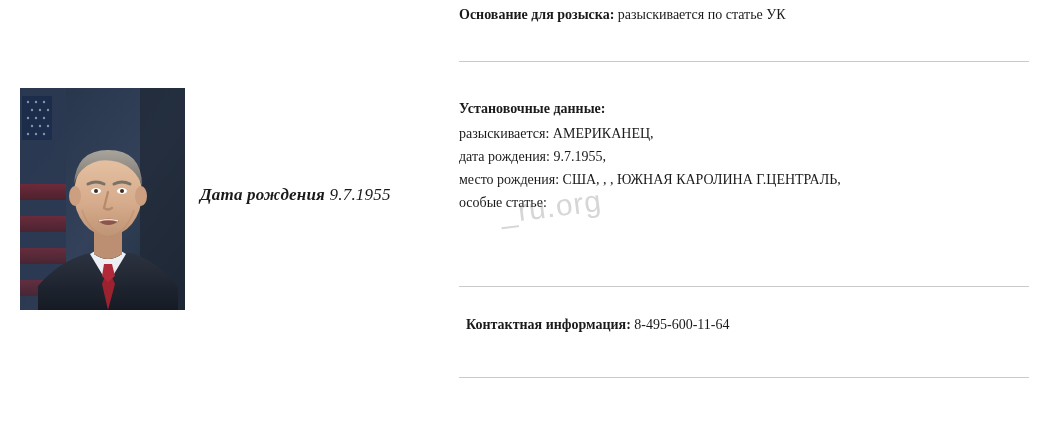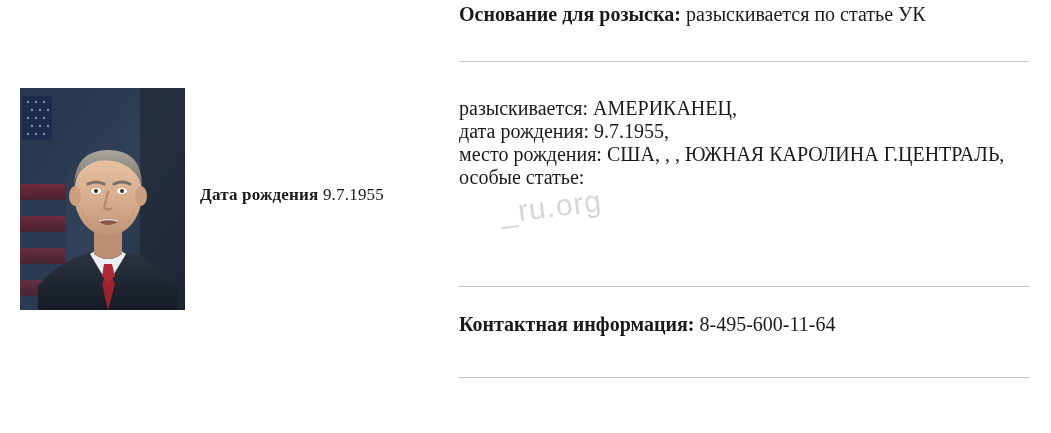--- a/index.html
+++ b/index.html
@@ -21,20 +21,21 @@
     height: 433px;
   }
 
   
   .left-col {
     position: absolute;
     left: 0;
     top: 0;
     width: 440px;
     height: 389px;
+    font-style: italic;
   }
   .photo {
     position: absolute;
     left: 20px;
     top: 88px;
     width: 165px;
     height: 222px;
     overflow: hidden;
     background: #3c4a5a;
     border: 0;
@@ -59,21 +60,21 @@
   
   .right-col {
     position: absolute;
     left: 459px;
     top: 0;
     width: 570px;
     height: 433px;
   }
 
   .block {
-    font-size: 20px;
+    font-size: 14px;
     line-height: 23px;
   }
   .block .head {
     font-weight: bold;
   }
   .block .plain {
     font-weight: normal;
   }
 
   .reason {
@@ -103,21 +104,21 @@
     display: block;
     margin-bottom: 2px;
   }
   .details .row {
     display: block;
     white-space: nowrap;
   }
 
   .contact {
     position: absolute;
-    left: 0;
+    left: 7px;
     top: 313px;
     white-space: nowrap;
   }
 
   
   .watermark {
     position: absolute;
     left: 500px;
     top: 190px;
     font-family: "Liberation Sans", sans-serif;
@@ -235,20 +236,21 @@
 
   <div class="right-col">
 
     <div class="block reason">
       <span class="head">Основание для розыска:</span><span class="plain"> разыскивается по статье УК</span>
     </div>
 
     <div class="rule rule-1"></div>
 
     <div class="block details">
+      <span class="head">Установочные данные:</span>
       <span class="row">разыскивается: АМЕРИКАНЕЦ,</span>
       <span class="row">дата рождения: 9.7.1955,</span>
       <span class="row">место рождения: США, , , ЮЖНАЯ КАРОЛИНА Г.ЦЕНТРАЛЬ,</span>
       <span class="row">особые статье:</span>
     </div>
 
     <div class="rule rule-2"></div>
 
     <div class="block contact">
       <span class="head">Контактная информация:</span><span class="plain"> 8-495-600-11-64</span>

